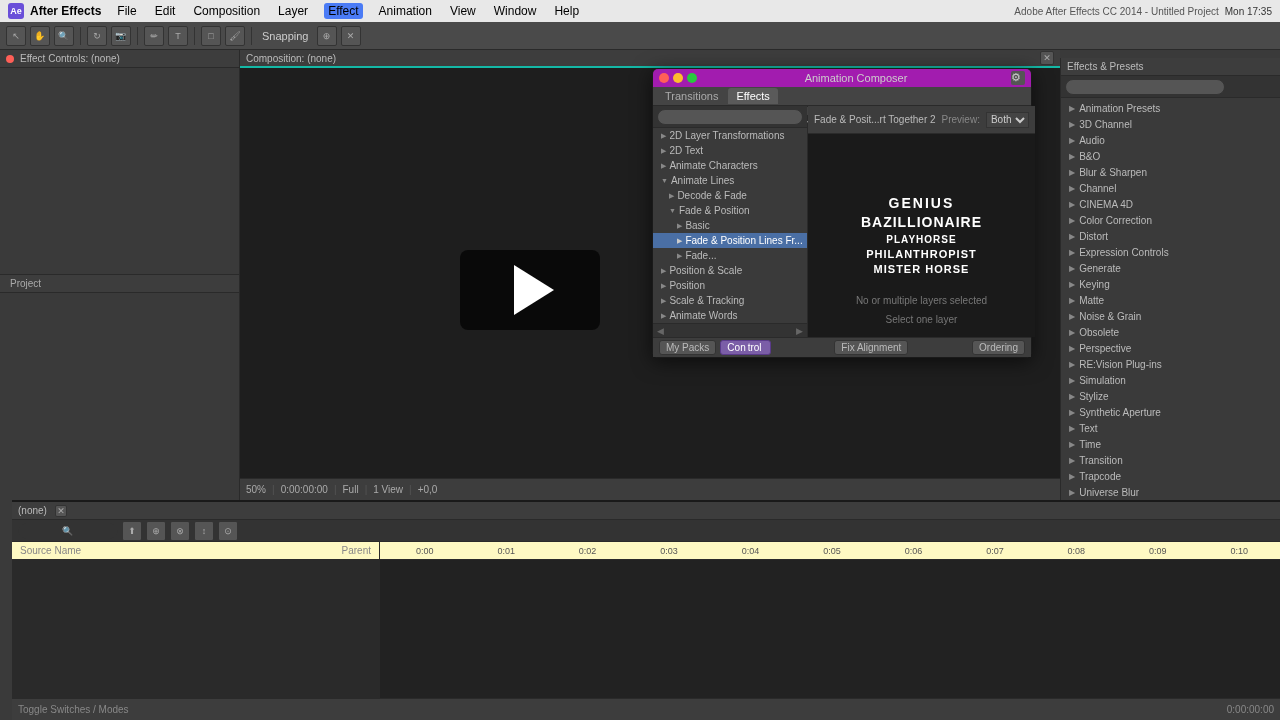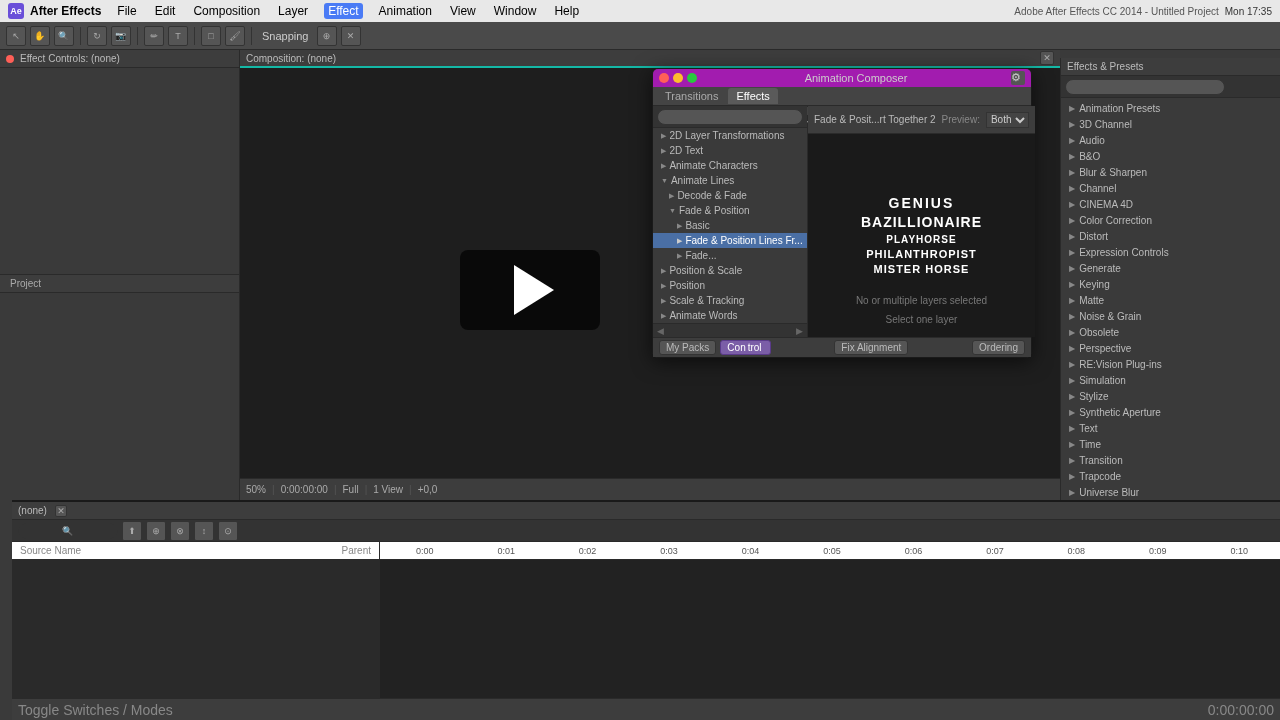--- a/index.html
+++ b/index.html
@@ -40,21 +40,21 @@
       border-radius: 3px;
       display: flex; align-items: center; justify-content: center;
       font-size: 9px; color: white; font-weight: bold;
     }
     .menu-item {
       font-size: 12px;
       color: #000;
       cursor: pointer;
       padding: 0 2px;
     }
-    .menu-item.active { background: #4a7bf5; color: #ffffff; border-radius: 3px; padding: 1px 4px; }
+    .menu-item.active { background: #4a7bf5; color: #000000; border-radius: 3px; padding: 1px 4px; }
     .menu-bar-right {
       margin-left: auto;
       display: flex;
       align-items: center;
       gap: 6px;
       font-size: 10px;
       color: #333;
     }
 
     
@@ -276,21 +276,21 @@
       height: 22px;
       background: #333;
       border-bottom: 1px solid #2a2a2a;
       display: flex;
       align-items: center;
       padding: 0 6px;
       gap: 4px;
     }
     .timeline-columns-header {
       height: 18px;
-      background: #ffffff;
+      background: #fef9c3;
       border-bottom: 1px solid #2a2a2a;
       display: flex;
       align-items: flex-start;
       font-size: 10px;
       color: #888;
     }
     .col-label-area {
       width: 368px;
       padding-left: 8px;
       border-right: 1px solid #2a2a2a;
@@ -333,21 +333,21 @@
       position: relative;
     }
     .timeline-bottom-bar {
       height: 22px;
       background: #3d3d3d;
       border-top: 1px solid #2a2a2a;
       display: flex;
       align-items: center;
       padding: 0 6px;
       gap: 13px;
-      font-size: 14px;
+      font-size: 10px;
       color: #888;
     }
 
     
     .anim-composer {
       position: absolute;
       top: 0; left: 0;
       width: 380px;
       height: 290px;
       background: #3a3a3a;

